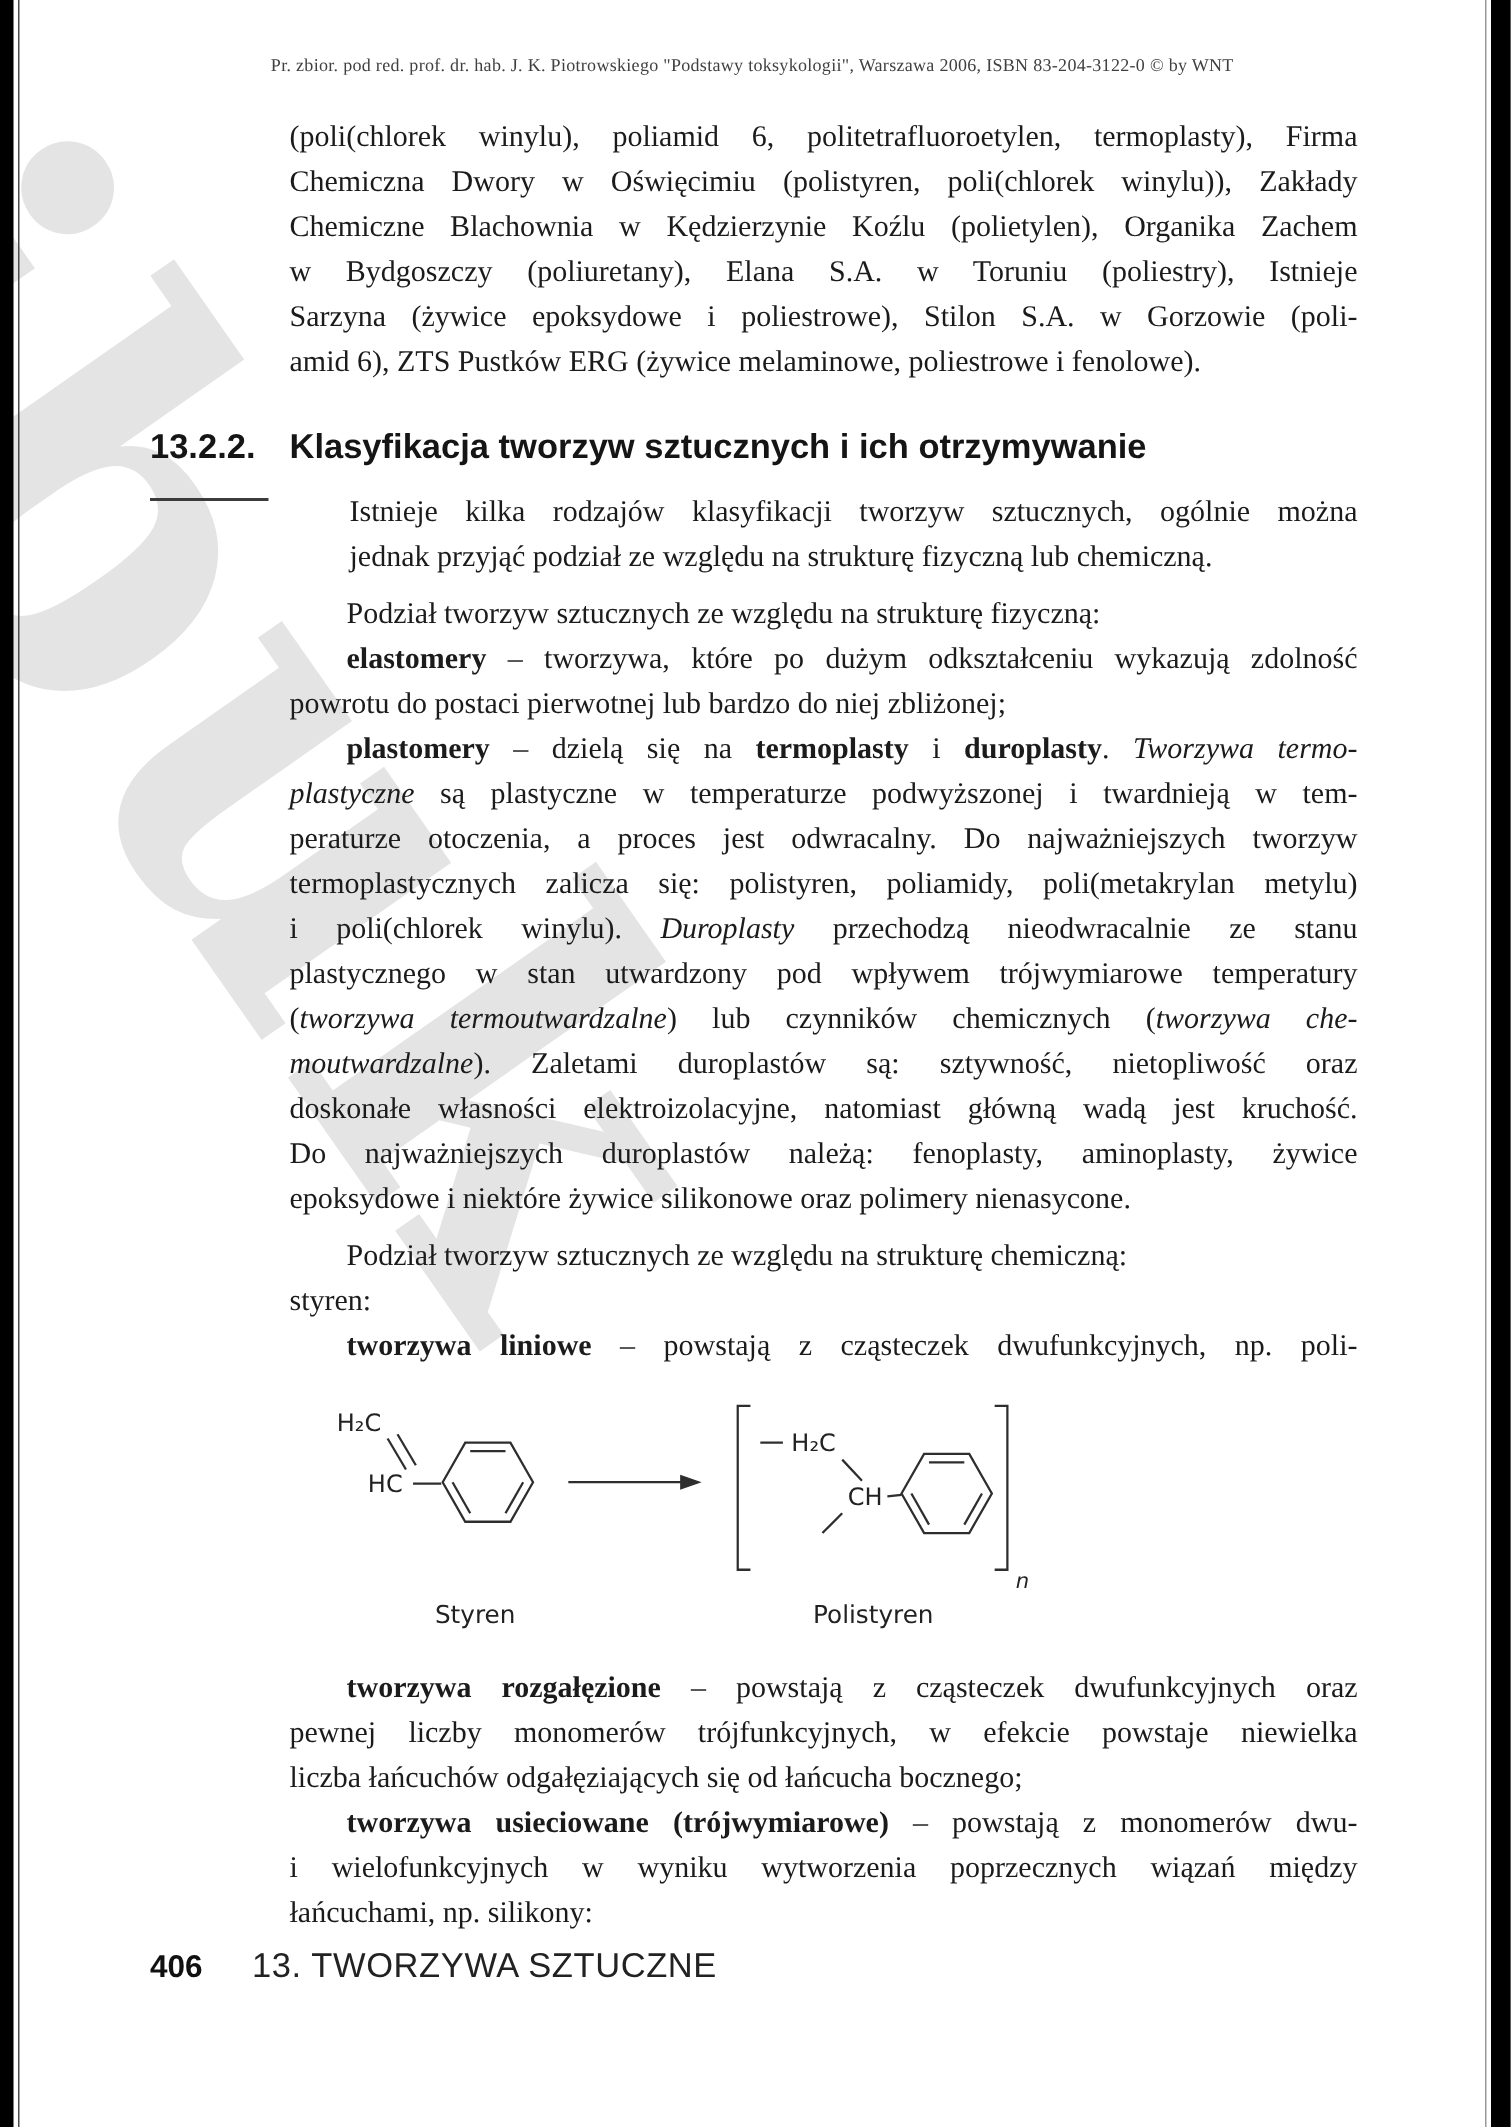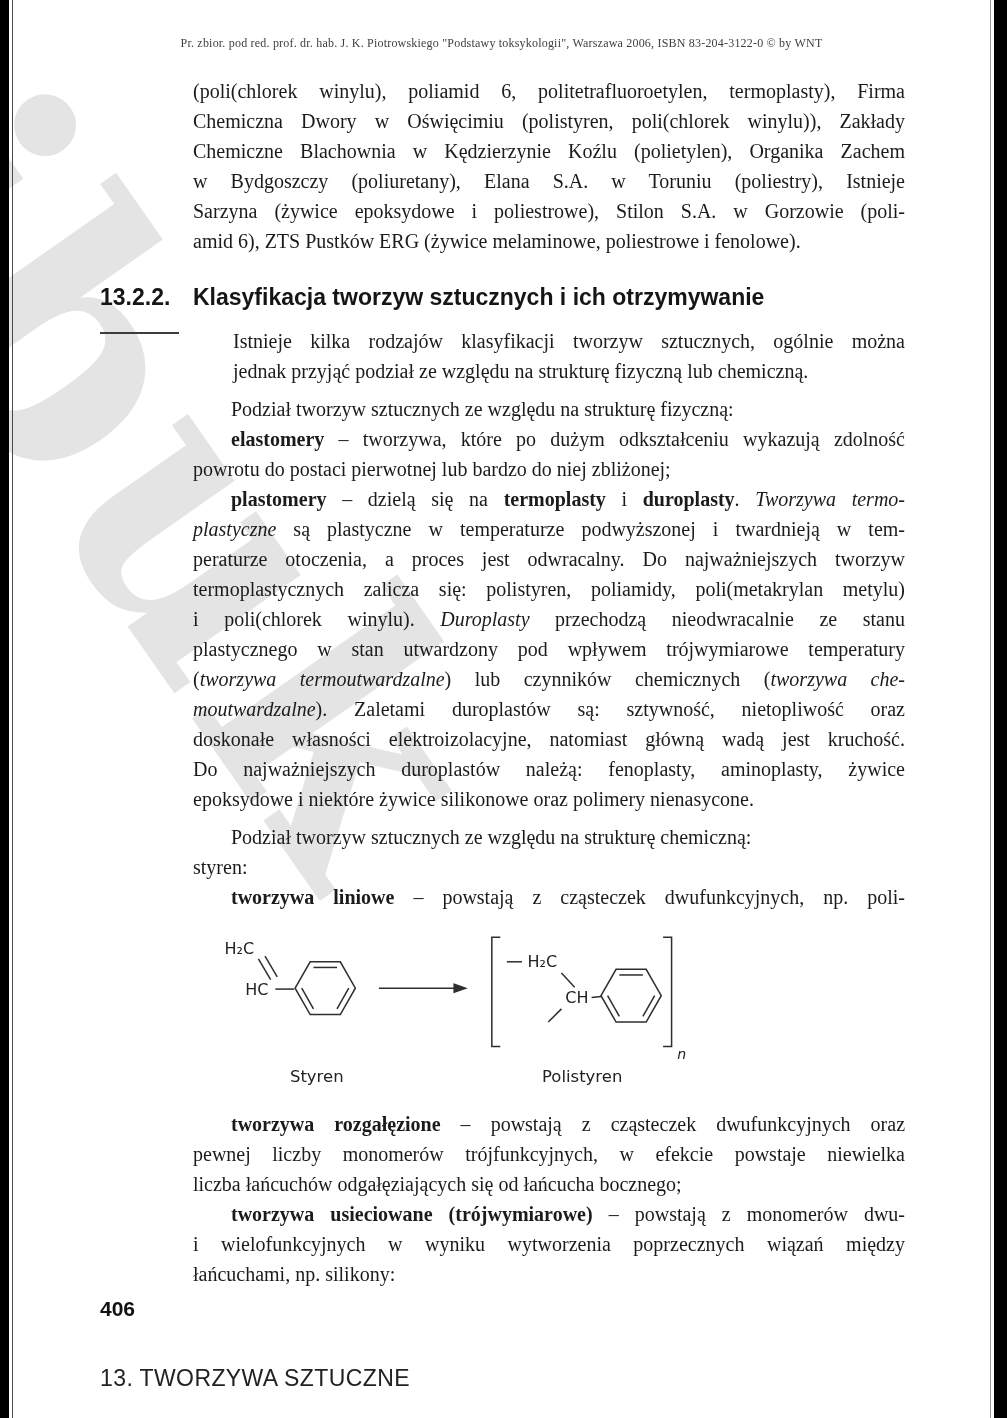--- a/index.html
+++ b/index.html
@@ -46,21 +46,21 @@
   .h-num span{border-bottom:2px solid #3c3c3c; padding-bottom:20px; padding-right:9px; display:inline-block;}
   .gap-sm{margin-top:12px;margin-left:40px;}
   .gap-md{margin-top:8px;}
   
   .diagram{margin:12px 0 12px 24px;}
   .diagram svg text{font-family:"DejaVu Sans","Liberation Sans",sans-serif; fill:#222;}
   
   .footer{
     position:absolute; z-index:1; left:100px; top:1297px;
     display:flex; align-items:baseline;
-    font-family:"Liberation Sans", sans-serif; color:#222;flex-direction:column;
+    font-family:"Liberation Sans", sans-serif; color:#222;
   }
   .f-num{width:68px; flex:0 0 68px; font-weight:bold; font-size:21px; color:#111;}
   .f-chap{font-size:23px; letter-spacing:0.4px;}
 </style>
 </head>
 <body>
 
 <div id="page">
   <div class="watermark">ibuk</div>
 

